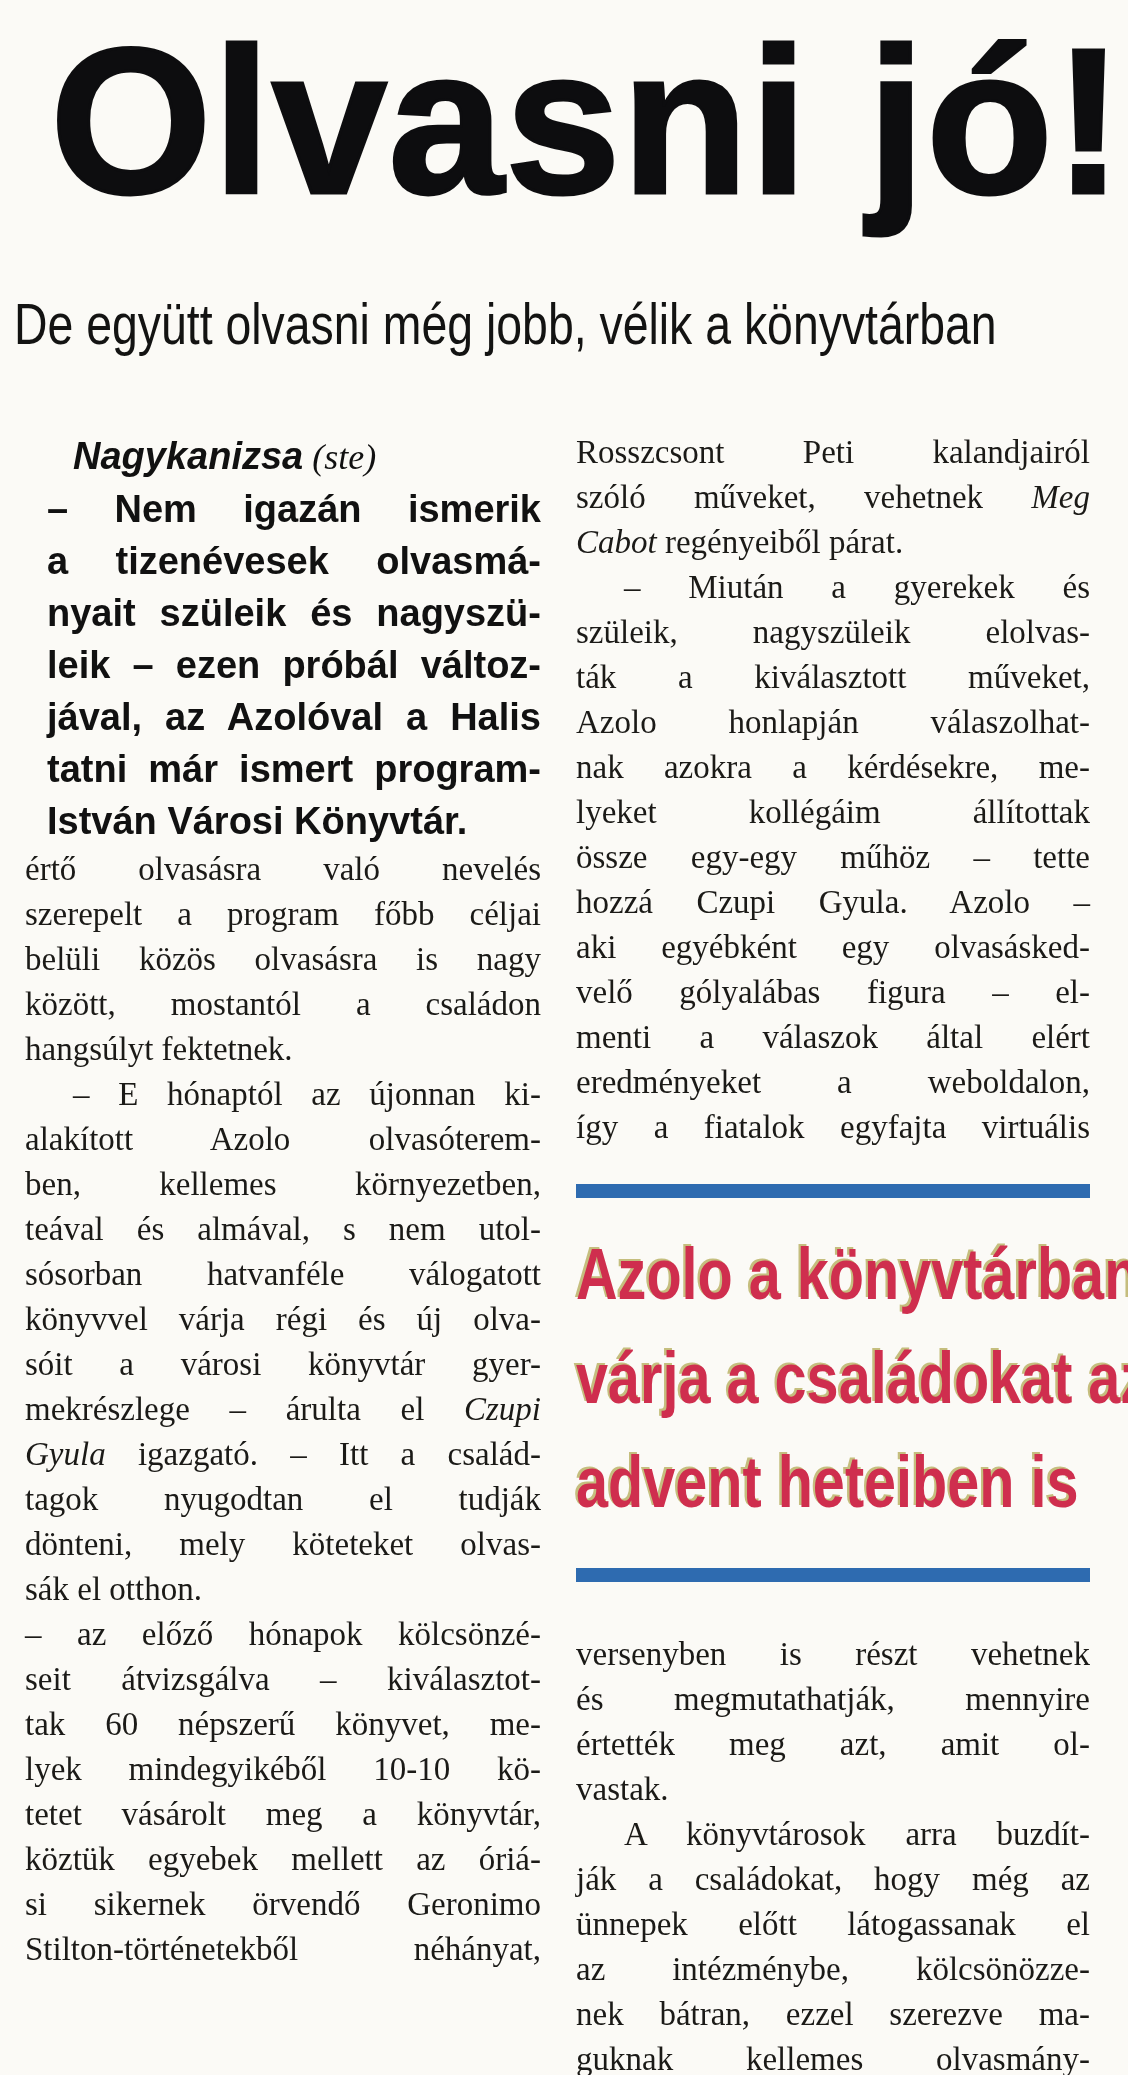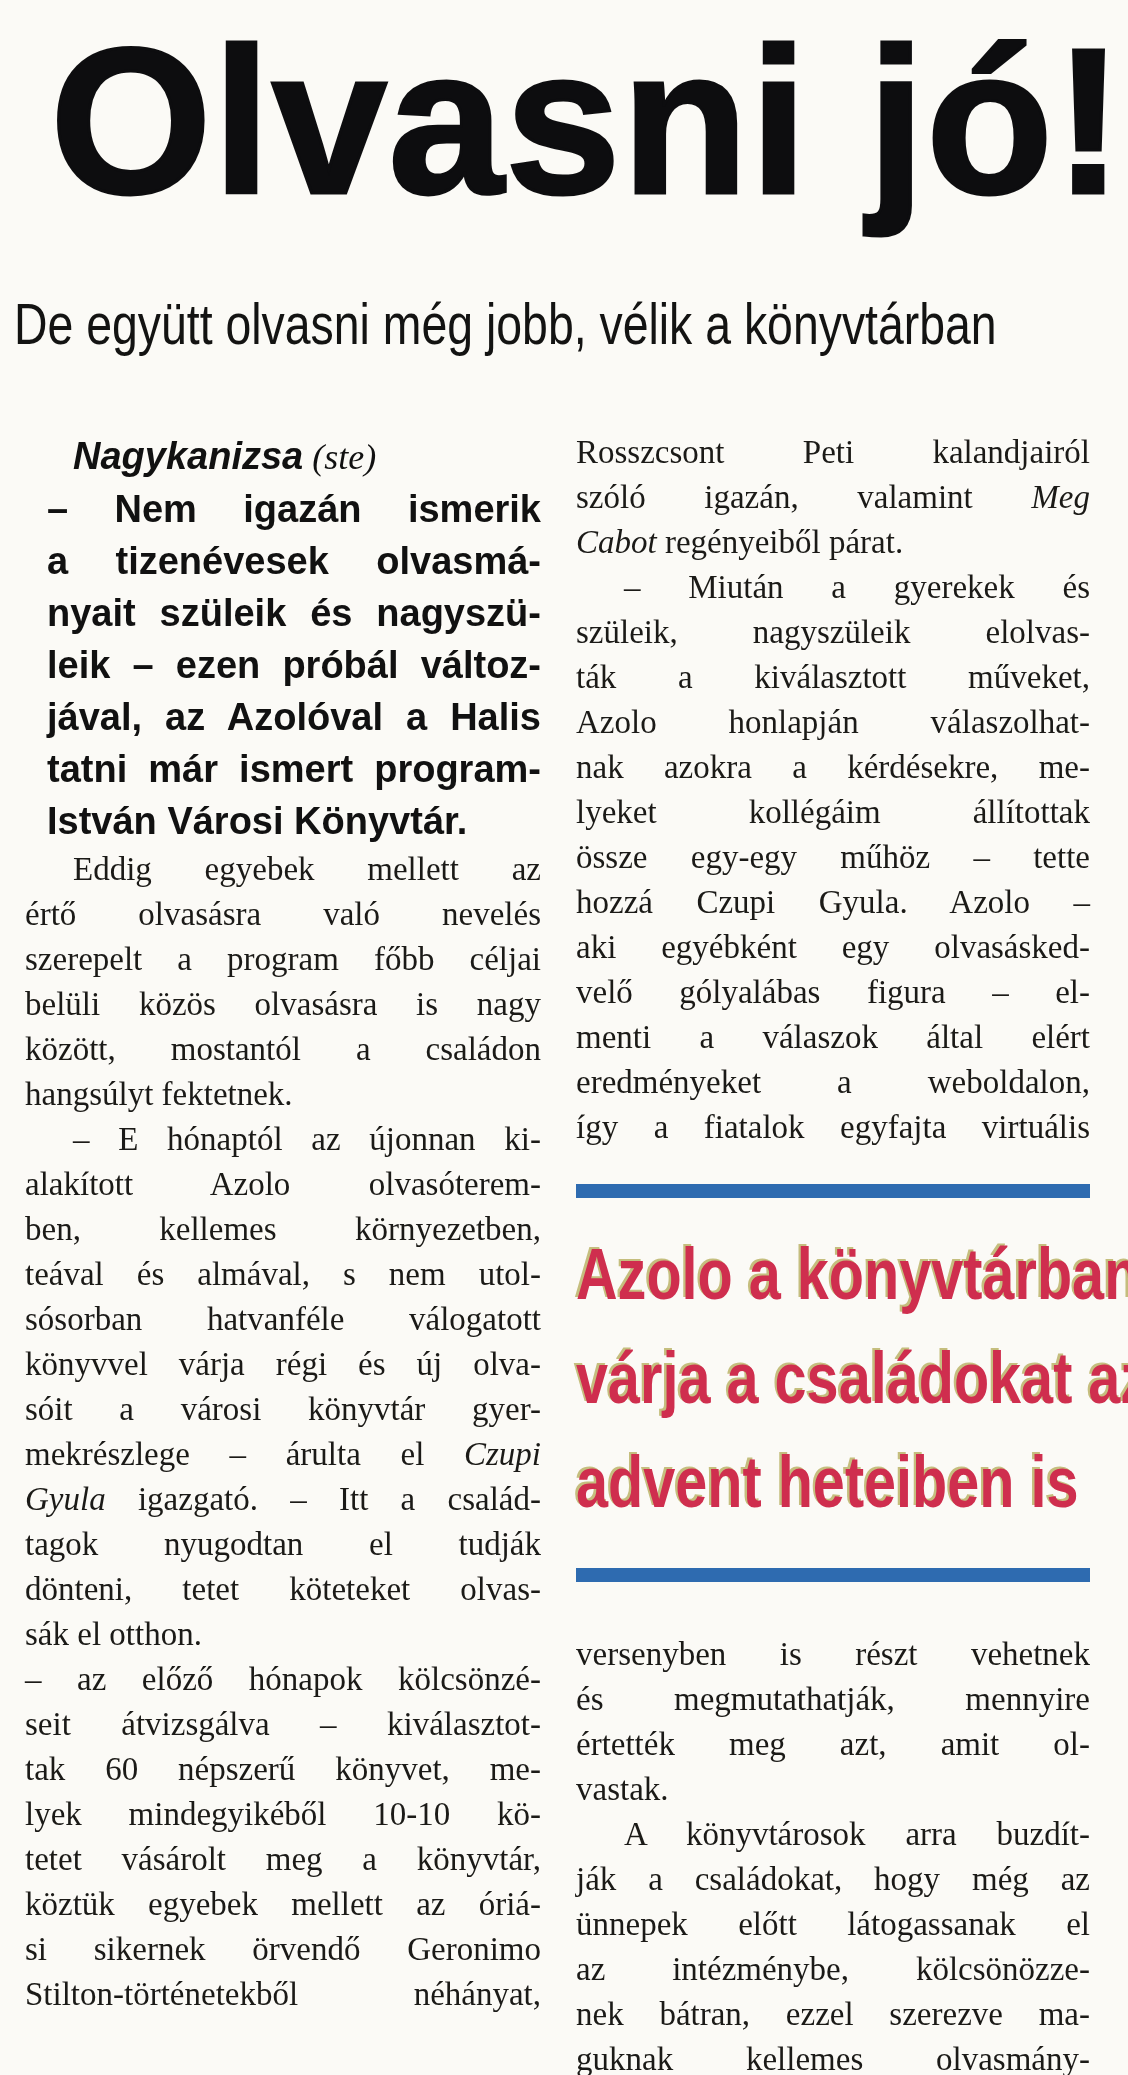--- a/index.html
+++ b/index.html
@@ -110,56 +110,55 @@
       <div class="block lead">
         <div class="line"><span>– Nem igazán ismerik</span></div>
         <div class="line"><span>a tizenévesek olvasmá-</span></div>
         <div class="line"><span>nyait szüleik és nagyszü-</span></div>
         <div class="line"><span>leik – ezen próbál változ-</span></div>
         <div class="line"><span>jával, az Azolóval a Halis</span></div>
         <div class="line"><span>tatni már ismert program-</span></div>
         <div class="line last"><span>István Városi Könyvtár.</span></div>
       </div>
       <div class="block body">
-        <div class="line indent"><span>Eddig egyebek mellett az</span></div>
         <div class="line"><span>értő olvasásra való nevelés</span></div>
         <div class="line"><span>szerepelt a program főbb céljai</span></div>
         <div class="line"><span>belüli közös olvasásra is nagy</span></div>
         <div class="line"><span>között, mostantól a családon</span></div>
         <div class="line last"><span>hangsúlyt fektetnek.</span></div>
       </div>
       <div class="block body">
         <div class="line indent"><span>– E hónaptól az újonnan ki-</span></div>
         <div class="line"><span>alakított Azolo olvasóterem-</span></div>
         <div class="line"><span>ben, kellemes környezetben,</span></div>
         <div class="line"><span>teával és almával, s nem utol-</span></div>
         <div class="line"><span>sósorban hatvanféle válogatott</span></div>
         <div class="line"><span>könyvvel várja régi és új olva-</span></div>
         <div class="line"><span>sóit a városi könyvtár gyer-</span></div>
         <div class="line"><span>mekrészlege – árulta el </span><span class="italic">Czupi</span></div>
         <div class="line"><span class="italic">Gyula</span><span> igazgató. – Itt a család-</span></div>
         <div class="line"><span>tagok nyugodtan el tudják</span></div>
-        <div class="line"><span>dönteni, tetet köteteket olvas-</span></div>
+        <div class="line"><span>dönteni, mely köteteket olvas-</span></div>
         <div class="line last"><span>sák el otthon.</span></div>
       </div>
       <div class="block body">
         <div class="line"><span>– az előző hónapok kölcsönzé-</span></div>
         <div class="line"><span>seit átvizsgálva – kiválasztot-</span></div>
         <div class="line"><span>tak 60 népszerű könyvet, me-</span></div>
         <div class="line"><span>lyek mindegyikéből 10-10 kö-</span></div>
         <div class="line"><span>tetet vásárolt meg a könyvtár,</span></div>
         <div class="line"><span>köztük egyebek mellett az óriá-</span></div>
         <div class="line"><span>si sikernek örvendő Geronimo</span></div>
         <div class="line"><span>Stilton-történetekből néhányat,</span></div>
       </div>
     </div>
   <div class="col col-right">
       <div class="block body">
         <div class="line"><span>Rosszcsont Peti kalandjairól</span></div>
-        <div class="line"><span>szóló igazán, valamint </span><span class="italic">Meg</span></div>
+        <div class="line"><span>szóló műveket, vehetnek </span><span class="italic">Meg</span></div>
         <div class="line last"><span class="italic">Cabot</span><span> regényeiből párat.</span></div>
       </div>
       <div class="block body">
         <div class="line indent"><span>– Miután a gyerekek és</span></div>
         <div class="line"><span>szüleik, nagyszüleik elolvas-</span></div>
         <div class="line"><span>ták a kiválasztott műveket,</span></div>
         <div class="line"><span>Azolo honlapján válaszolhat-</span></div>
         <div class="line"><span>nak azokra a kérdésekre, me-</span></div>
         <div class="line"><span>lyeket kollégáim állítottak</span></div>
         <div class="line"><span>össze egy-egy műhöz – tette</span></div>

